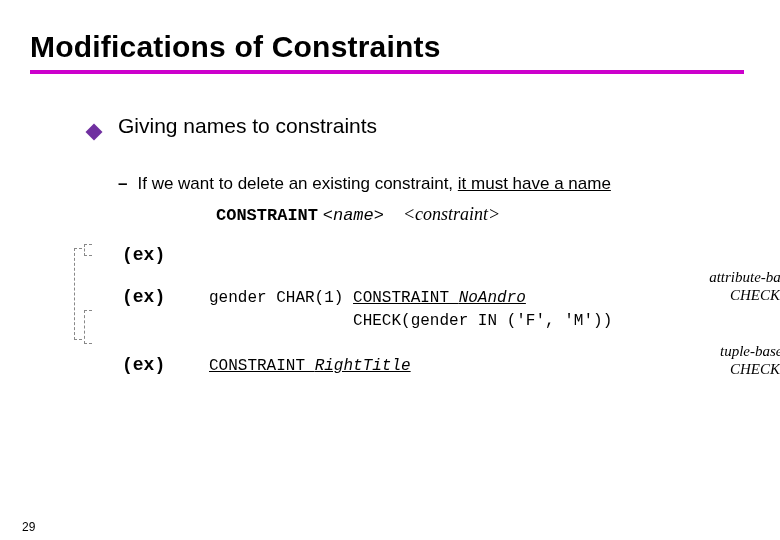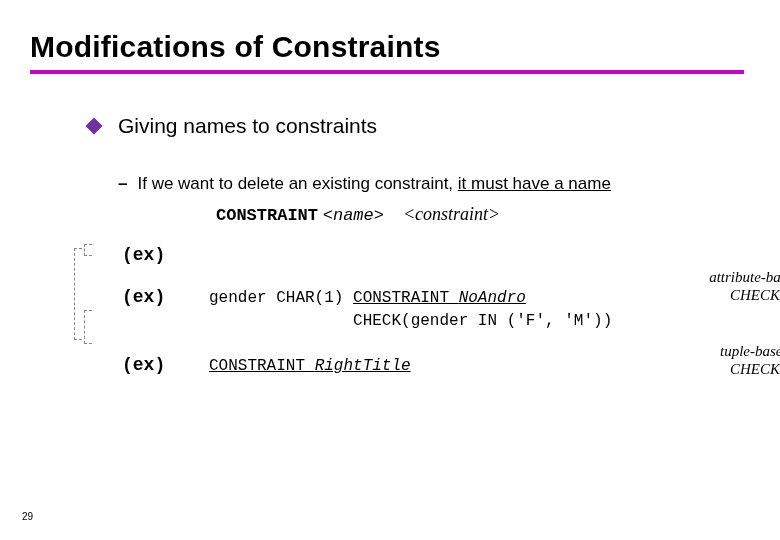--- a/index.html
+++ b/index.html
@@ -25,21 +25,21 @@
     height: 4px;
     background: #cc00cc;
     width: 100%;
     margin-bottom: 40px;
   }
   .content {
     padding-left: 58px;
   }
   .lvl1 {
     display: flex;
-    align-items: flex-start;
+    align-items: flex-end;
     margin-bottom: 36px;
   }
   .lvl1 .diamond {
     width: 12px;
     height: 12px;
     background: #7030a0;
     transform: rotate(45deg);
     margin-top: 6px;
     margin-right: 18px;
     flex-shrink: 0;
@@ -112,22 +112,22 @@
     border-bottom: 1px dashed #888;
     width: 8px;
   }
   .brk-outer { left: 74px; top: 248px; height: 92px; }
   .brk-a { left: 84px; top: 244px; height: 12px; }
   .brk-b { left: 84px; top: 310px; height: 34px; }
 
   .page-num {
     position: absolute;
     left: 22px;
-    bottom: 18px;
-    font-size: 10px;
+    bottom: 6px;
+    font-size: 12px;
   }
 </style>
 </head>
 <body>
 
 <div class="slide">
   <div class="title">Modifications of Constraints</div>
   <div class="hr-line"></div>
 
   <div class="content">

